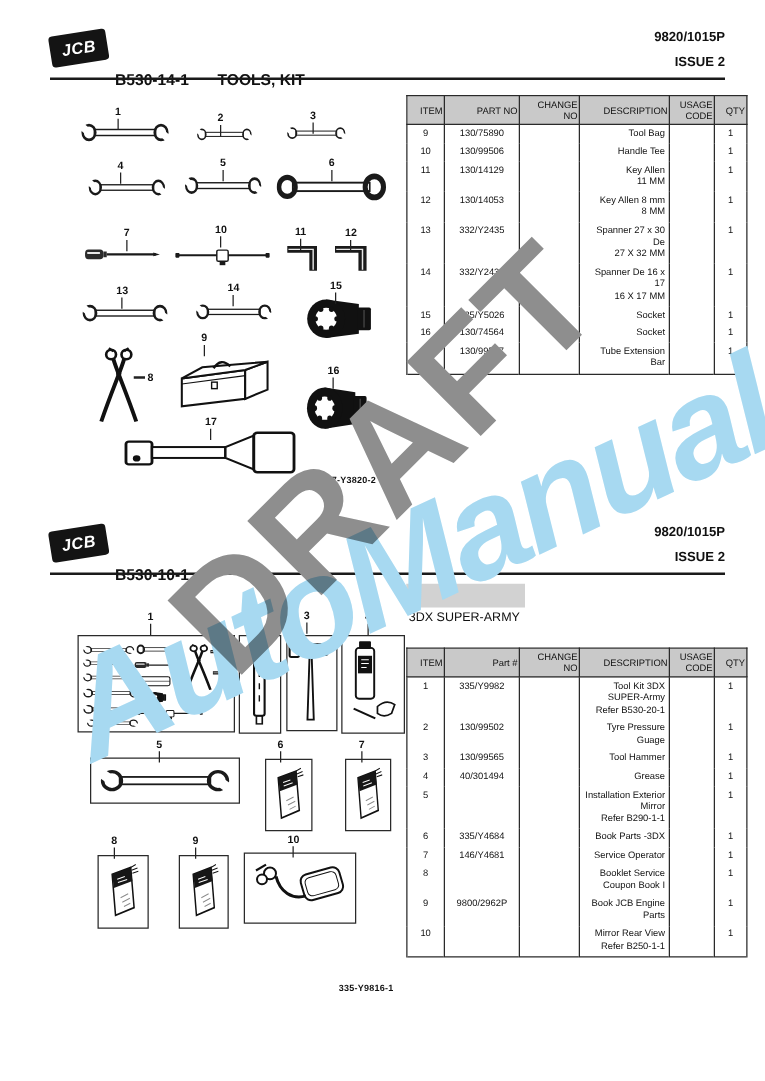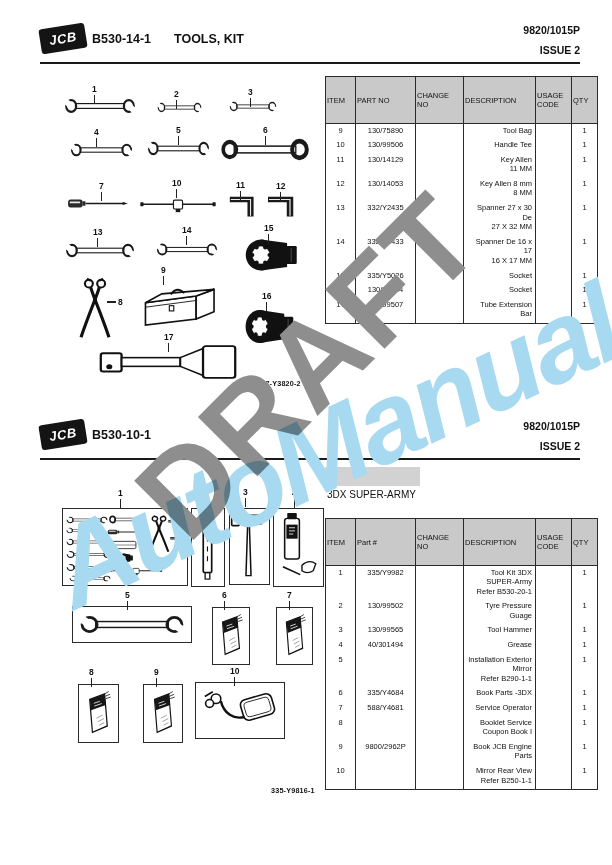--- a/index.html
+++ b/index.html
@@ -2,31 +2,31 @@
 <html><head>
 <meta charset="utf-8">
 <style>
   html,body{margin:0;padding:0;background:#e8e8e8;}
   .page{position:relative;width:612px;height:865px;background:#ffffff;overflow:hidden;
         font-family:"Liberation Sans",sans-serif;color:#111;}
   
   .logo{position:absolute;width:46px;height:25px;background:#141414;border-radius:3px;
         transform:rotate(-9deg);display:flex;align-items:center;justify-content:center;}
   .logo span{color:#fff;font-weight:bold;font-style:italic;font-size:13px;letter-spacing:.5px;}
-  .hdr-code,.hdr-title{position:absolute;font-size:12.5px;font-weight:bold;white-space:nowrap;}
+  .hdr-code,.hdr-title{position:absolute;font-size:12.5px;font-weight:bold;white-space:nowrap;margin-top:25px;}
   .hdr-right{position:absolute;right:32px;text-align:right;font-weight:bold;font-size:10.5px;line-height:20px;}
   .rule{position:absolute;left:40px;width:540px;height:1.6px;background:#1a1a1a;}
   .figref{position:absolute;font-weight:bold;font-size:7.2px;letter-spacing:.2px;}
   .placeholder{position:absolute;background:#d2d2d2;}
   .variant{position:absolute;font-size:10px;}
   
   .ptable{position:absolute;border-collapse:collapse;table-layout:fixed;width:272px;
           font-size:7.5px;line-height:1.28;background:#fff;border:1px solid #2a2a2a;}
   .ptable th{background:#c9c9c9;border:1px solid #2a2a2a;font-weight:normal;font-size:7.5px;
-             line-height:1.2;padding:14px 1px;text-align:left;vertical-align:middle;}
+             line-height:1.2;padding:2px 1px;text-align:right;vertical-align:middle;}
   .ptable td{border-left:1px solid #2a2a2a;border-right:1px solid #2a2a2a;
              padding:1.5px 3px 3.5px;vertical-align:top;}
   .ptable td.c{text-align:center;}
   .ptable td.desc{white-space:pre-line;text-align:right;}
   
   .co{position:absolute;z-index:5;display:flex;flex-direction:column;align-items:center;
       font-weight:bold;font-size:8.5px;color:#111;}
   .co .ln{width:1.1px;height:9px;background:#222;margin-top:1px;}
   .co.h{flex-direction:row;align-items:center;}
   .co.h .ln{width:9px;height:1.1px;margin:0 2px 0 0;}
@@ -609,21 +609,21 @@
       <tr>
           <td class="c">6</td>
           <td class="c">335/Y4684</td>
           <td class="c"></td>
           <td class="desc">Book Parts -3DX</td>
           <td class="c"></td>
           <td class="c">1</td>
         </tr>
       <tr>
           <td class="c">7</td>
-          <td class="c">588/Y4681</td>
+          <td class="c">146/Y4681</td>
           <td class="c"></td>
           <td class="desc">Service Operator</td>
           <td class="c"></td>
           <td class="c">1</td>
         </tr>
       <tr>
           <td class="c">8</td>
           <td class="c"></td>
           <td class="c"></td>
           <td class="desc">Booklet Service

